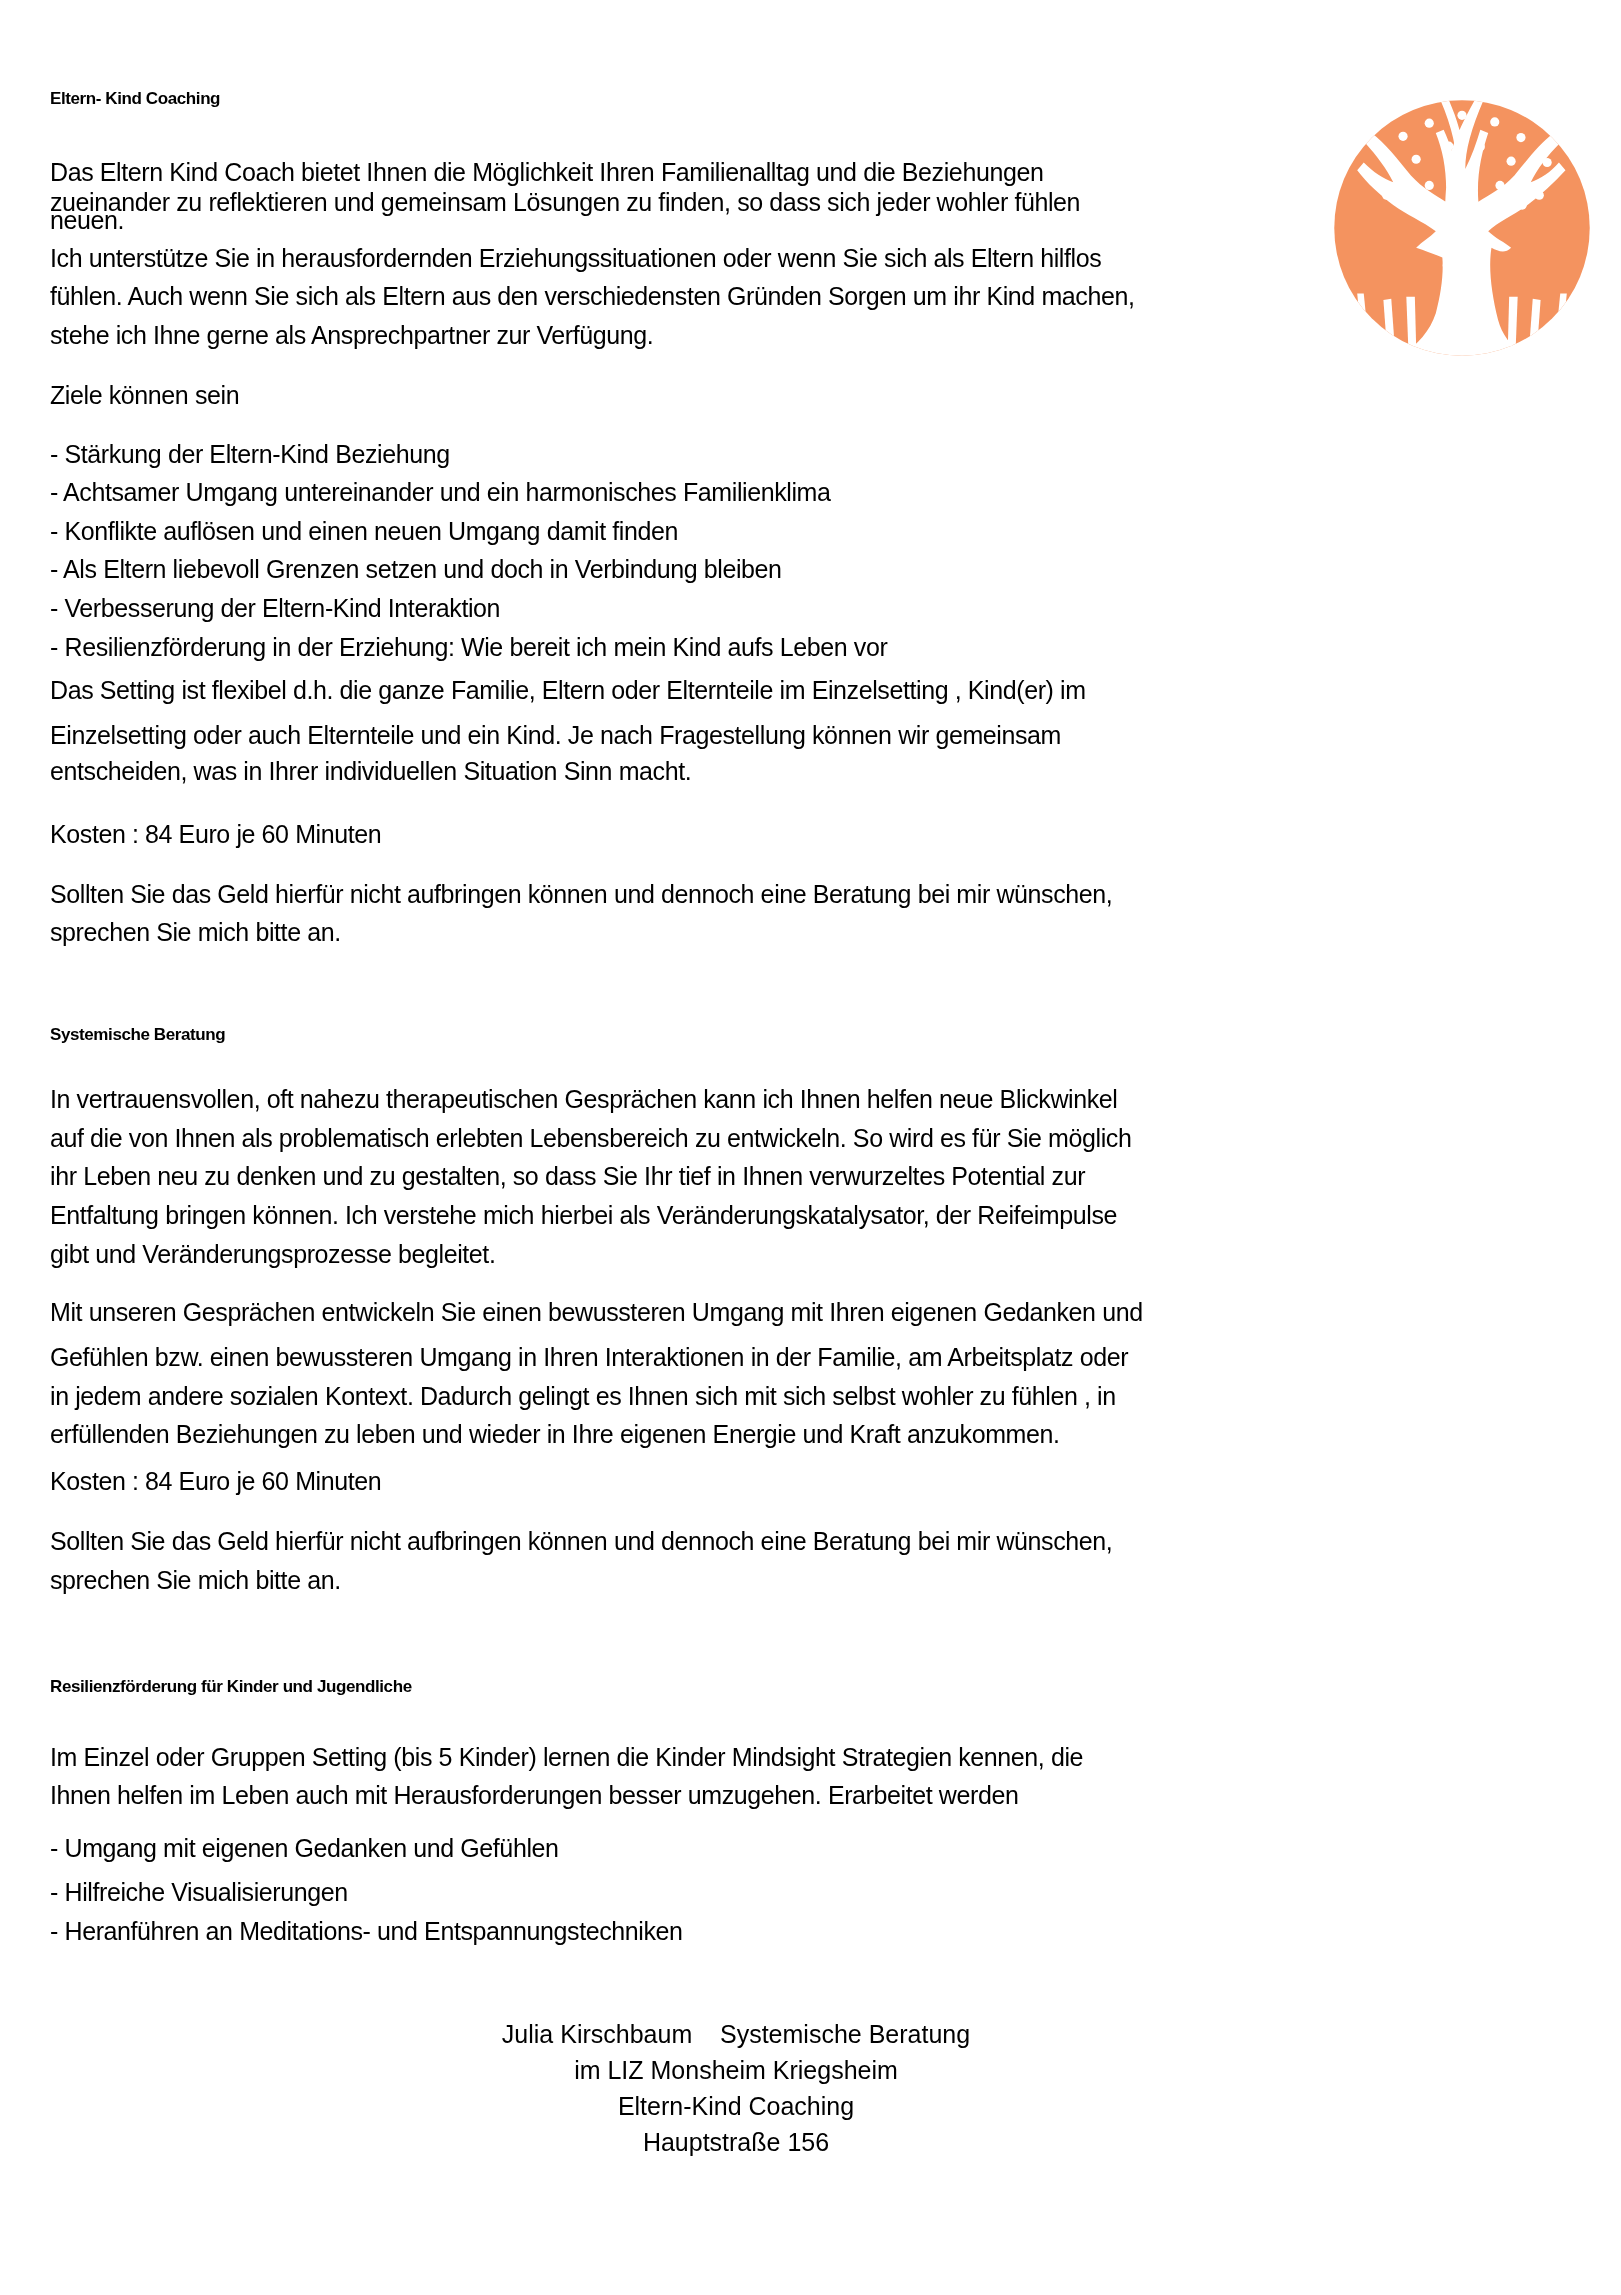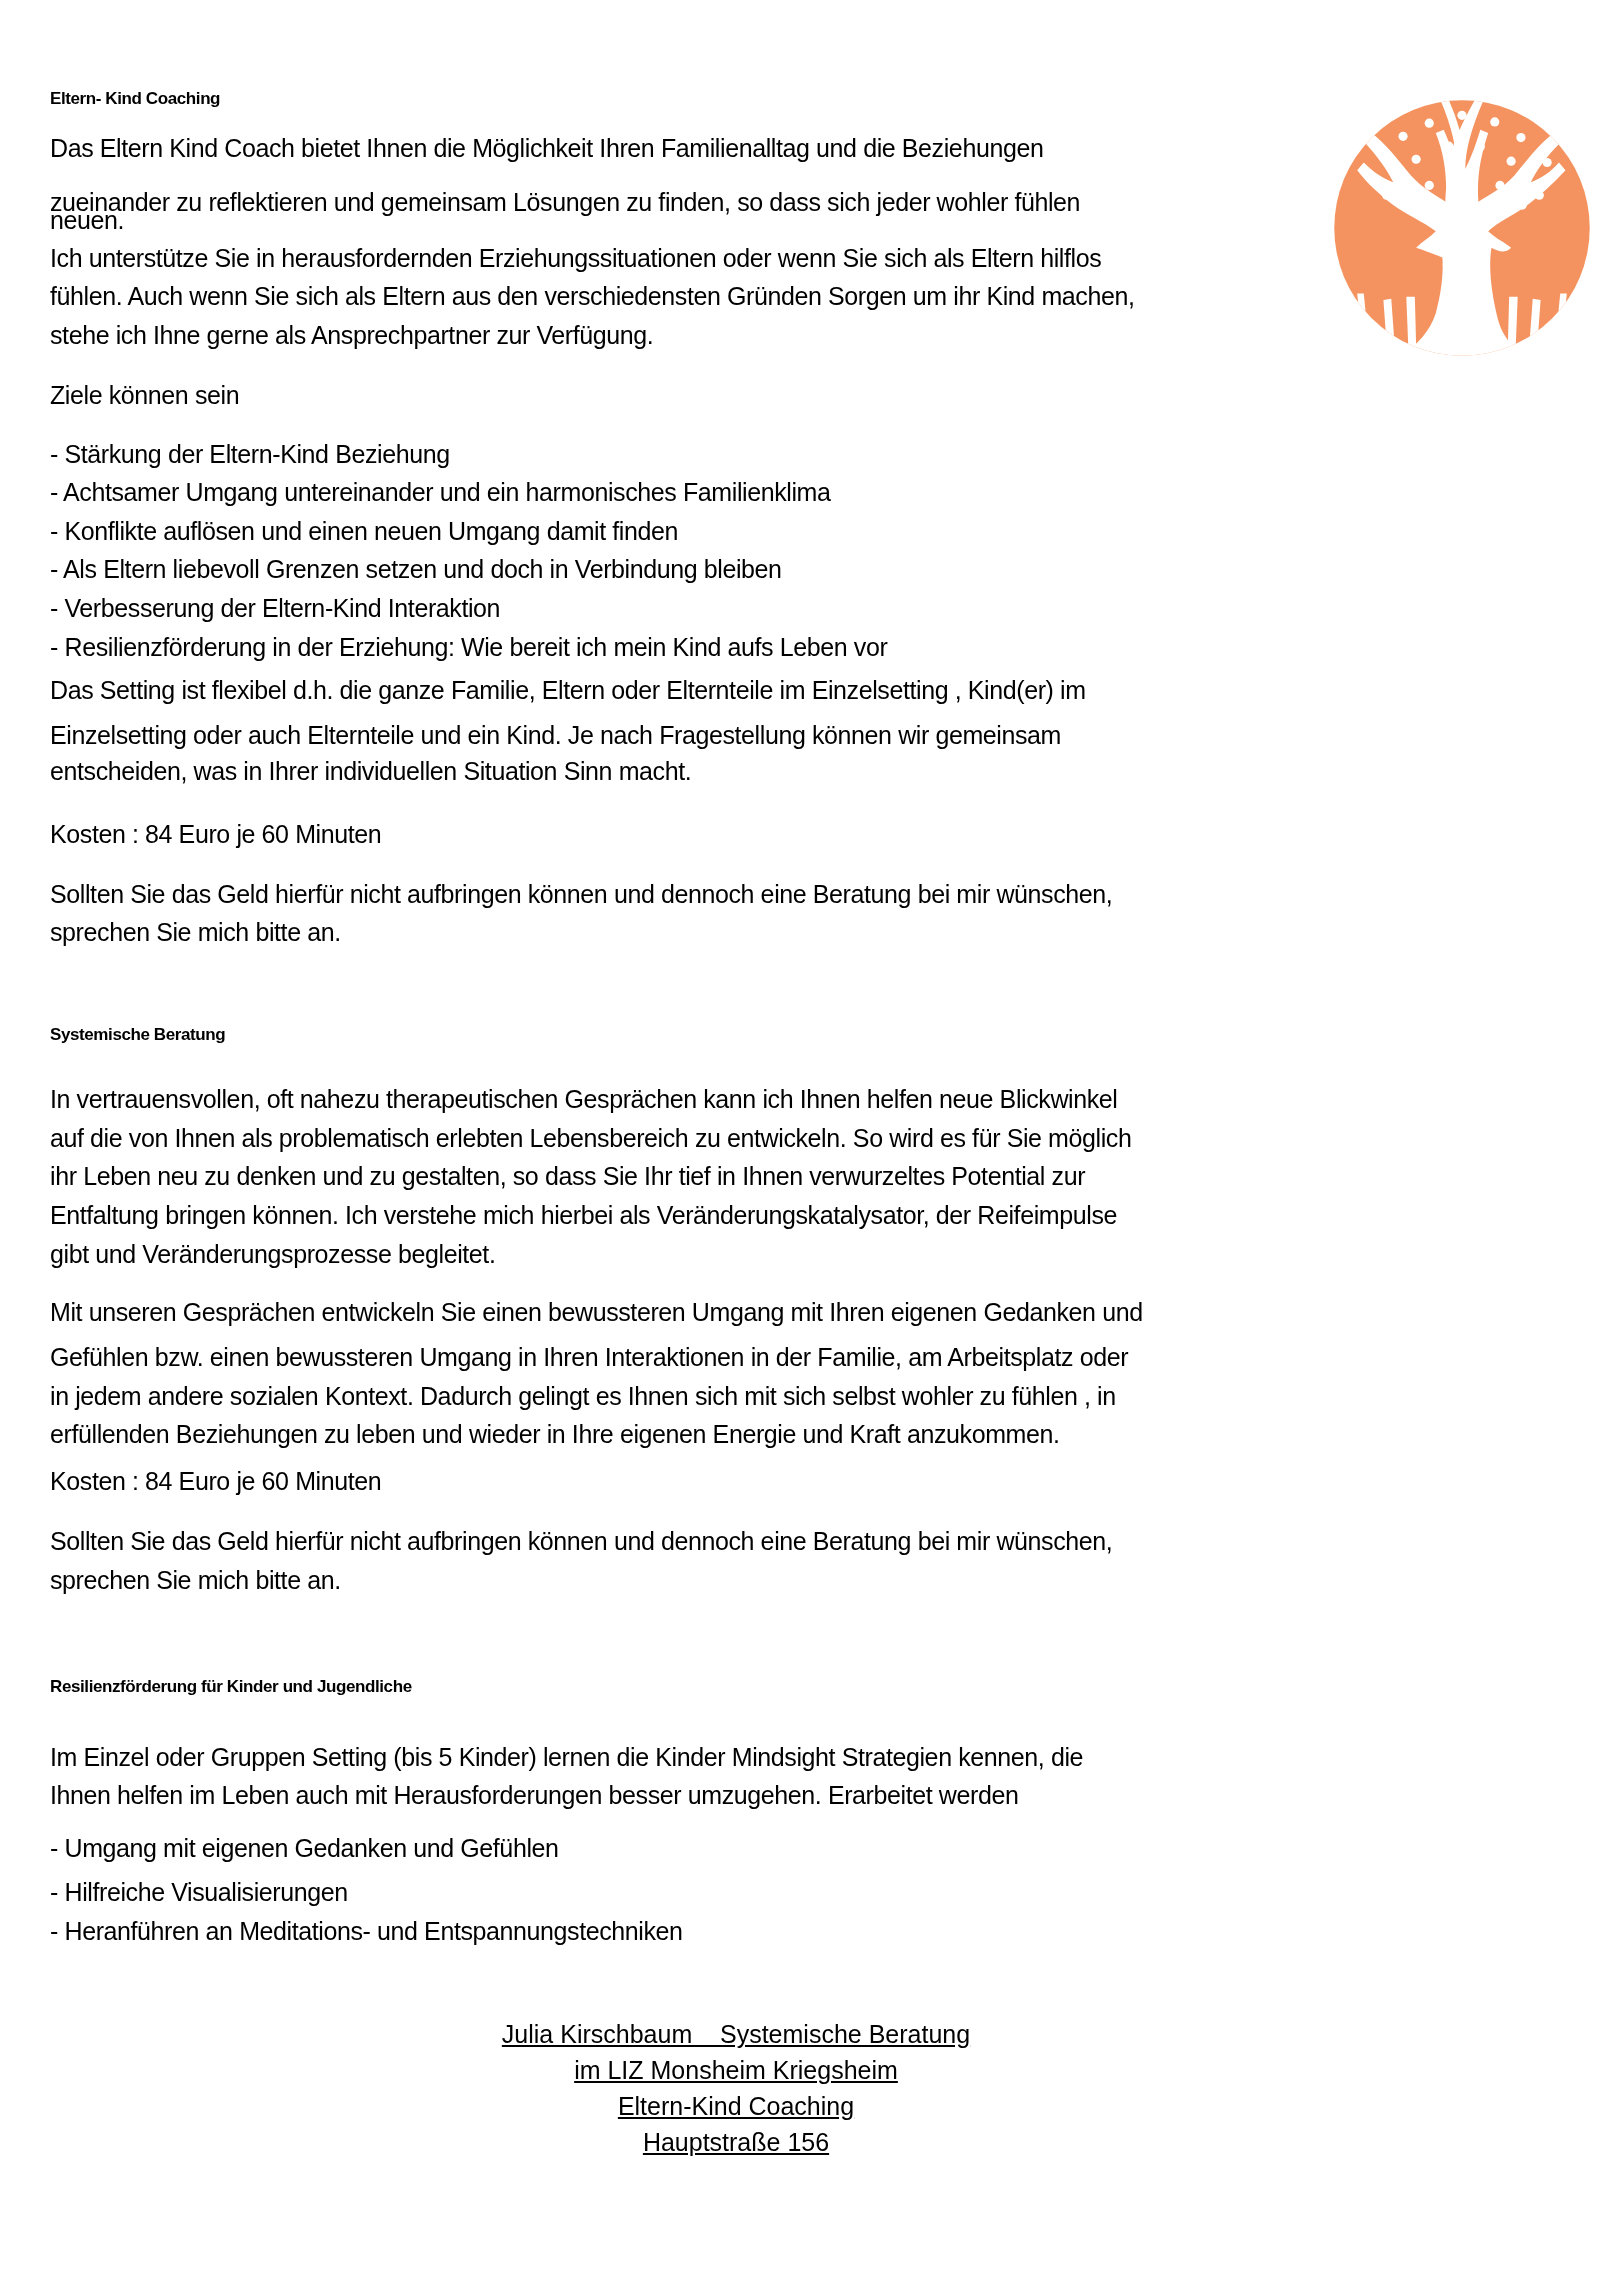--- a/index.html
+++ b/index.html
@@ -1,21 +1,21 @@
 <!DOCTYPE html>
 <html style="font-size:10.5px"><head>
 <meta charset="utf-8">
 <style>
   html, body { margin: 0; padding: 0; background: #ffffff; }
   body { width: 1622px; height: 2295px; position: relative; overflow: hidden;
          font-family: "Liberation Sans", "DejaVu Sans", sans-serif; color: #000; }
   .t { position: absolute; left: 50px; font-size: 25px; white-space: nowrap; letter-spacing: -0.4px; line-height: 1; }
   .h { font-weight: bold; font-size: 17px; }
   .logo { position: absolute; left: 1331px; top: 97px; width: 262px; height: 262px; }
-  .footer { position: absolute; left: 0; width: 1472px; text-align: center; font-size: 25px; line-height: 36px; top: 2016px; text-decoration: underline; }
+  .footer { position: absolute; left: 0; width: 1472px; text-align: center; font-size: 25px; line-height: 36px; top: 2016px; }
   .footer div { white-space: pre; }
 </style>
 </head>
 <body>
 
 <svg class="logo" viewBox="0 0 400 400">
   <defs>
     <clipPath id="circ">
         <circle cx="200" cy="200" r="195"></circle>
       </clipPath>
@@ -50,21 +50,21 @@
     <circle cx="258" cy="135" r="7"></circle>
       <circle cx="318" cy="150" r="7"></circle>
     <circle cx="118" cy="165" r="7"></circle>
       <circle cx="205" cy="165" r="7"></circle>
       <circle cx="292" cy="165" r="7"></circle>
   </g>
 </svg>
 
 <div class="t h" style="top:90px">Eltern- Kind Coaching</div>
 
-<div class="t" style="top:136px">Das Eltern Kind Coach bietet Ihnen die Möglichkeit Ihren Familienalltag und die Beziehungen</div>
+<div class="t" style="top:160px">Das Eltern Kind Coach bietet Ihnen die Möglichkeit Ihren Familienalltag und die Beziehungen</div>
 <div class="t" style="top:190px">zueinander zu reflektieren und gemeinsam Lösungen zu finden, so dass sich jeder wohler fühlen</div>
 <div class="t" style="top:208px">neuen.</div>
 <div class="t" style="top:246px">Ich unterstütze Sie in herausfordernden Erziehungssituationen oder wenn Sie sich als Eltern hilflos</div>
 <div class="t" style="top:284px">fühlen. Auch wenn Sie sich als Eltern aus den verschiedensten Gründen Sorgen um ihr Kind machen,</div>
 <div class="t" style="top:323px">stehe ich Ihne gerne als Ansprechpartner zur Verfügung.</div>
 
 <div class="t" style="top:383px">Ziele können sein</div>
 
 <div class="t" style="top:442px">- Stärkung der Eltern-Kind Beziehung</div>
 <div class="t" style="top:480px">- Achtsamer Umgang untereinander und ein harmonisches Familienklima</div>

